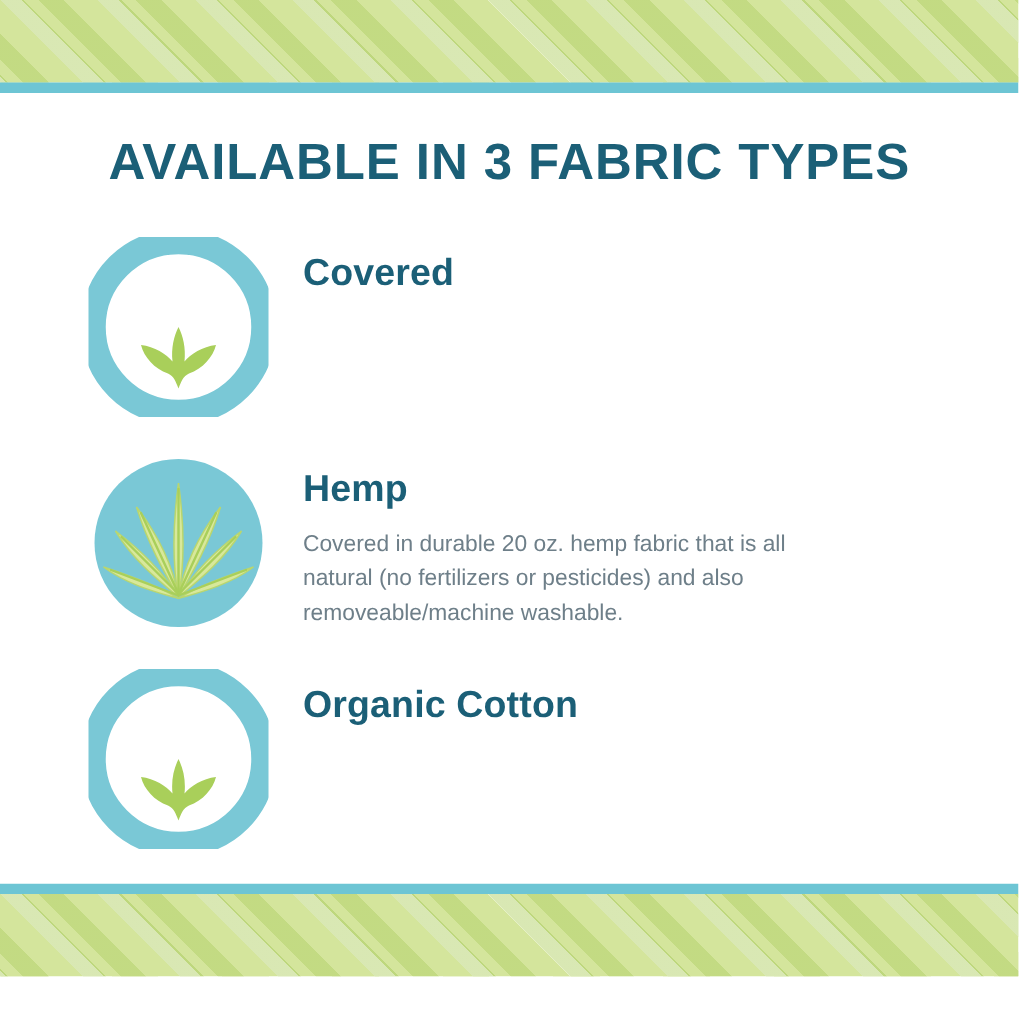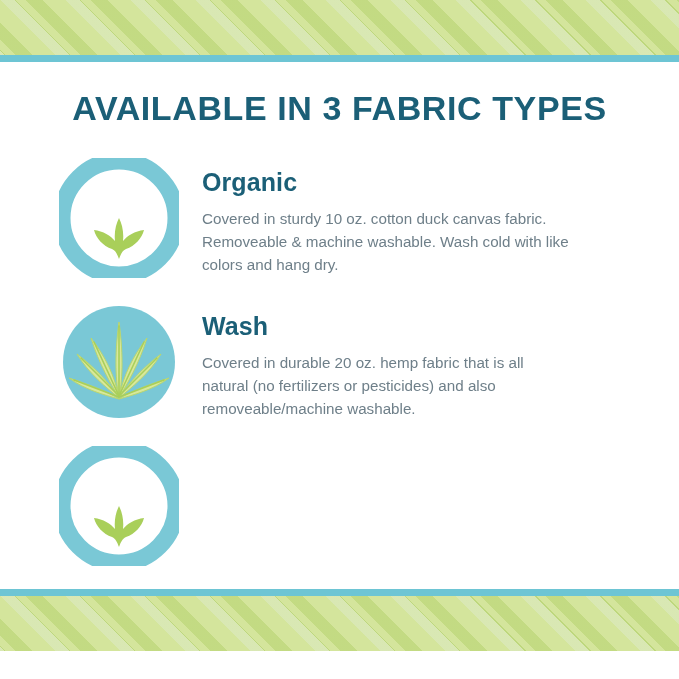--- a/index.html
+++ b/index.html
@@ -203,22 +203,21 @@
                      C52 78 44 73 35 72
                      C37 80 44 88 53 91
                      C57 93 58 96 60 101
                      C62 96 63 93 67 91
                      C76 88 83 80 85 72
                      C76 73 68 78 64 83
                      C65 74 63 66 60 60 Z" fill="#a9cf5a"></path>
           </svg>
         </div>
         <div class="text-cell">
-          <h2 class="fabric-name">Organic</h2>
-          <p class="fabric-desc">Covered in sturdy 10 oz. cotton duck canvas fabric. Removeable &amp; machine washable. Wash cold with like colors and hang dry.</p>
+          <h2 class="fabric-name">Covered</h2>
         </div>
       </div>
 
       <div class="fabric-row">
         <div class="icon-cell">
           <svg width="120" height="120" viewBox="0 0 120 120" aria-hidden="true">
             <circle cx="60" cy="60" r="56" fill="#7ac8d6"></circle>
             <g fill="#d8e89b" stroke="#b9d66e" stroke-width="1">
 
               <path d="M60 96 C57 80 55 56 60 20 C65 56 63 80 60 96 Z"></path>
@@ -237,21 +236,21 @@
               <line x1="60" y1="94" x2="35" y2="40"></line>
               <line x1="60" y1="94" x2="85" y2="40"></line>
               <line x1="60" y1="94" x2="22" y2="56"></line>
               <line x1="60" y1="94" x2="98" y2="56"></line>
               <line x1="60" y1="95" x2="15" y2="78"></line>
               <line x1="60" y1="95" x2="105" y2="78"></line>
             </g>
           </svg>
         </div>
         <div class="text-cell">
-          <h2 class="fabric-name">Wash</h2>
+          <h2 class="fabric-name">Hemp</h2>
           <p class="fabric-desc">Covered in durable 20 oz. hemp fabric that is all natural (no fertilizers or pesticides) and also removeable/machine washable.</p>
         </div>
       </div>
 
       <div class="fabric-row">
         <div class="icon-cell">
           <svg width="120" height="120" viewBox="0 0 120 120" aria-hidden="true">
             <circle cx="60" cy="60" r="57" fill="none" stroke="#7ac8d6" stroke-width="17"></circle>
             <path d="M60 22
                      C50 22 43 28 42 36
@@ -271,20 +270,21 @@
                      C52 78 44 73 35 72
                      C37 80 44 88 53 91
                      C57 93 58 96 60 101
                      C62 96 63 93 67 91
                      C76 88 83 80 85 72
                      C76 73 68 78 64 83
                      C65 74 63 66 60 60 Z" fill="#a9cf5a"></path>
           </svg>
         </div>
         <div class="text-cell">
+          <h2 class="fabric-name">Organic Cotton</h2>
         </div>
       </div>
 
     </div>
   </div>
 
   <div class="band band-bottom">
     <div class="band-rule"></div>
     <div class="band-green">
       <div class="band-dashes"></div>

